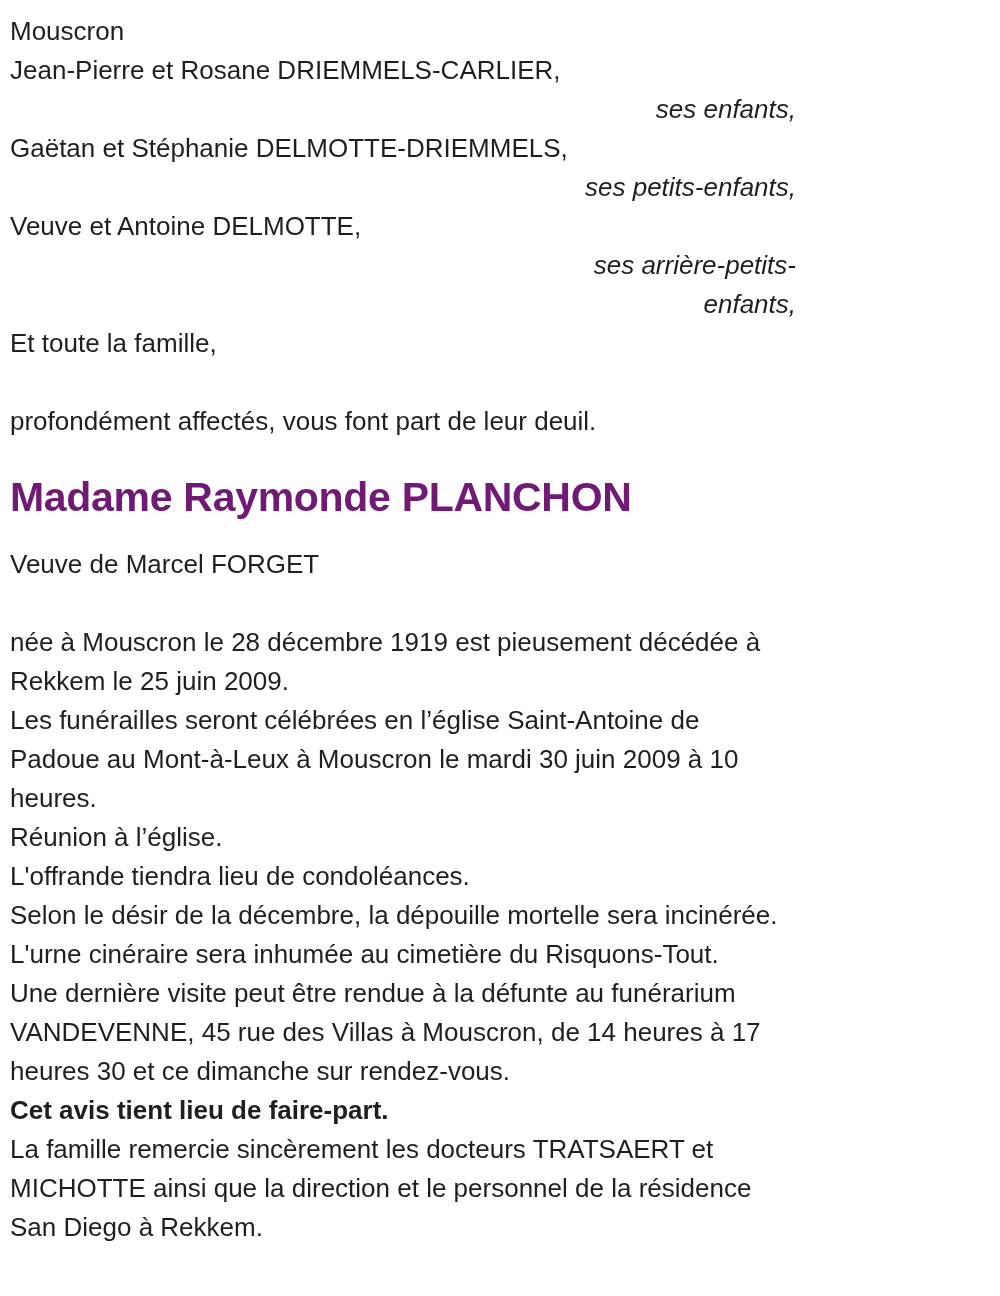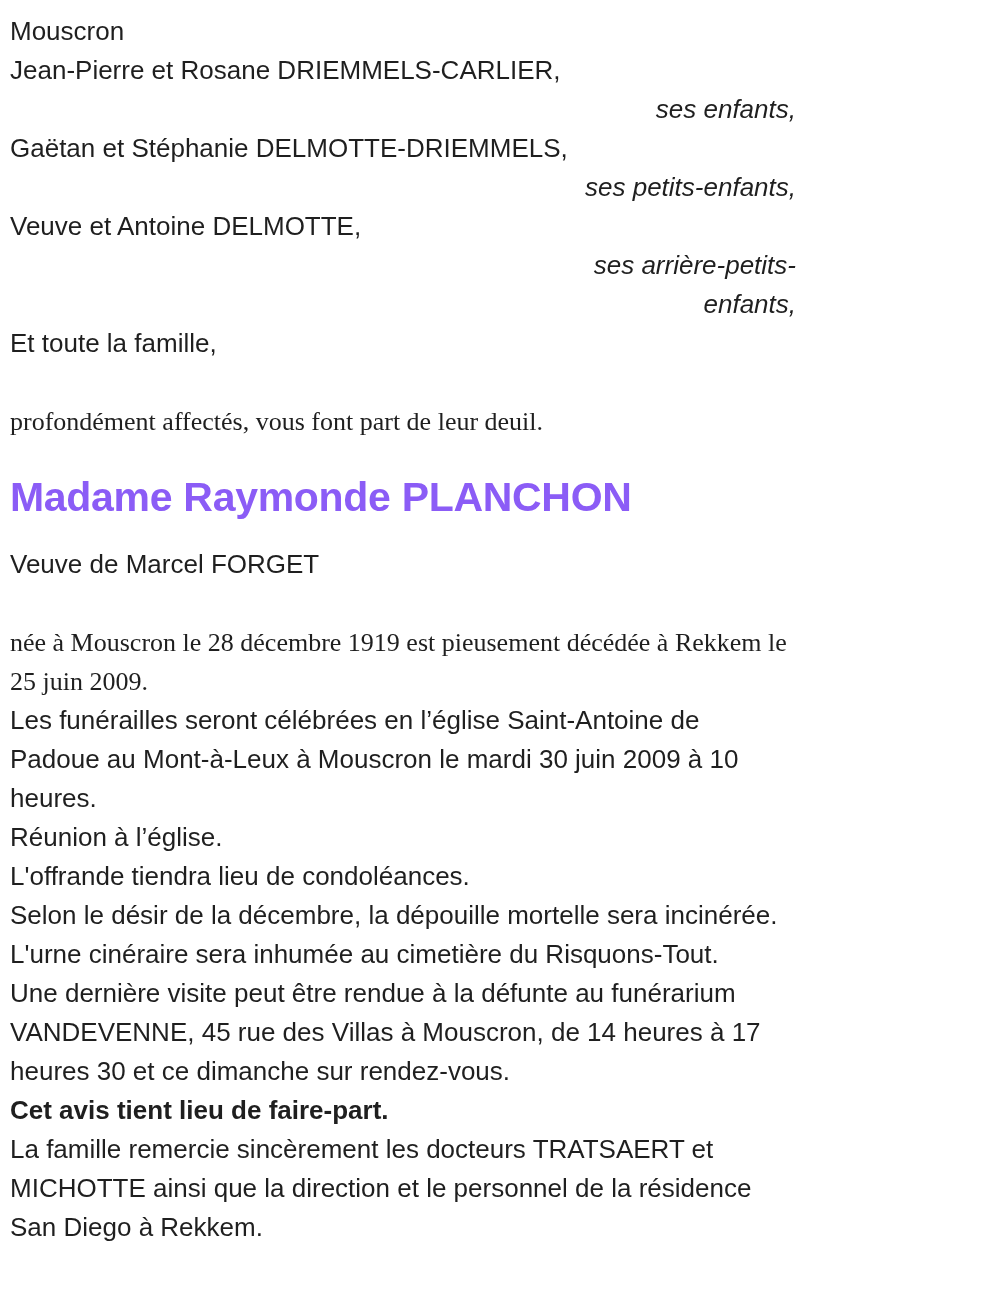--- a/index.html
+++ b/index.html
@@ -22,27 +22,27 @@
   }
   .right-label {
     text-align: right;
     font-style: italic;
   }
   .narrow {
     max-width: 250px;
     margin-left: auto;
   }
   .bold { font-weight: 700; }
-  .mt { margin-top: 39px; font-family: Liberation Serif, serif; }
+  .mt { margin-top: 39px; }
   .mt-lg { margin-top: 42px; }
   h1.deceased-name {
     font-size: 41px;
     line-height: 48px;
     font-weight: 700;
-    color: #8b5cf6;
+    color: #701a75;
     letter-spacing: -0.3px;
     margin: 32px 0 24px 0;
   }
 </style>
 </head>
 <body>
 
 <div class="page">
 
   <p class="line">Mouscron</p>

